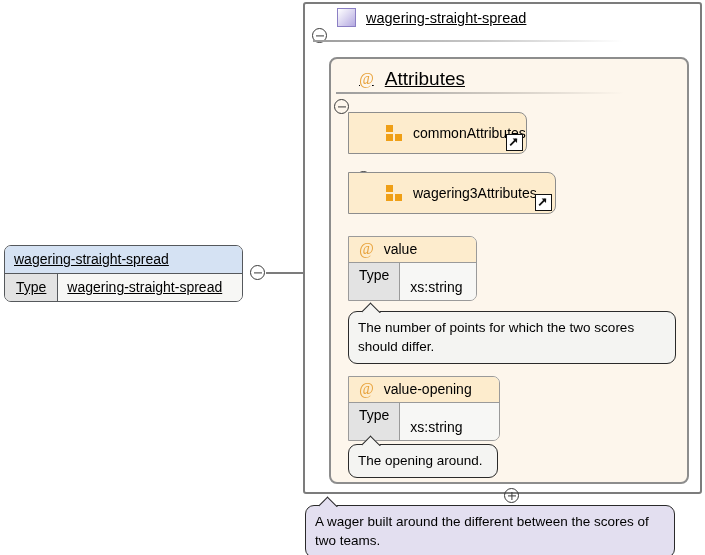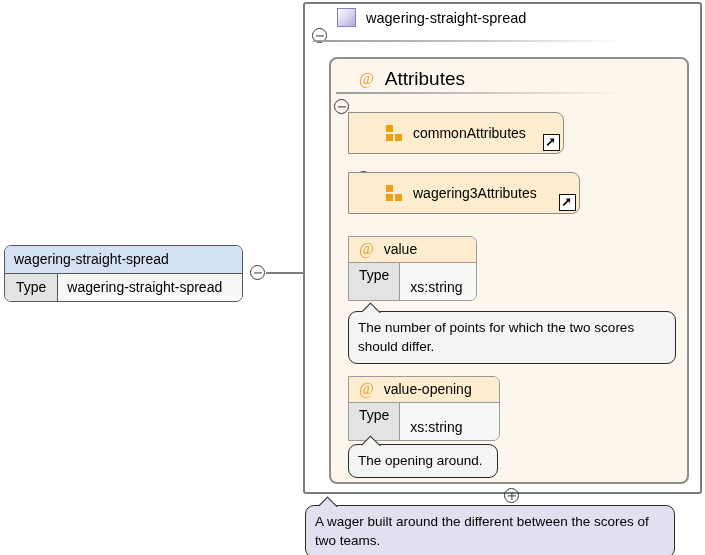--- a/index.html
+++ b/index.html
@@ -11,21 +11,21 @@
     width: 705px;
     height: 555px;
     position: relative;
     font-family: "Liberation Sans", sans-serif;
     font-size: 13px;
     color: #000000;
     overflow: hidden;
   }
 
   
-  .abs { position: absolute; }
+  .abs { position: absolute; text-decoration: underline; }
 
   
   .toggle {
     width: 15px; height: 15px;
     border: 1.2px solid #3a3a3a;
     border-radius: 50%;
     background: transparent;
     box-sizing: border-box;
     position: relative;
   }
@@ -177,23 +177,23 @@
   .ext-link {
     position: absolute;
     right: 3px; bottom: 2px;
     width: 17px; height: 17px;
     border: 1.4px solid #111;
     background: #ffffff;
     box-sizing: border-box;
   }
   .ext-link svg { display: block; }
 
-  #grp-common { left: 348px; top: 112px; width: 216px; height: 42px; }
+  #grp-common { left: 348px; top: 112px; width: 179px; height: 42px; }
   #grp-common-toggle { left: 356px; top: 126px; }
-  #grp-wag3 { left: 348px; top: 172px; width: 232px; height: 42px; }
+  #grp-wag3 { left: 348px; top: 172px; width: 208px; height: 42px; }
   #grp-wag3-toggle { left: 356px; top: 186px; }
   .group-box .grp-inner { margin-left: 28px; display: flex; align-items: center; gap: 11px; }
   .group-box { position: absolute; }
 
   
   .attr-box {
     position: absolute;
     border: 1px solid #9a9a9a;
     border-radius: 0 7px 7px 0;
     background: #f7f7f5;

